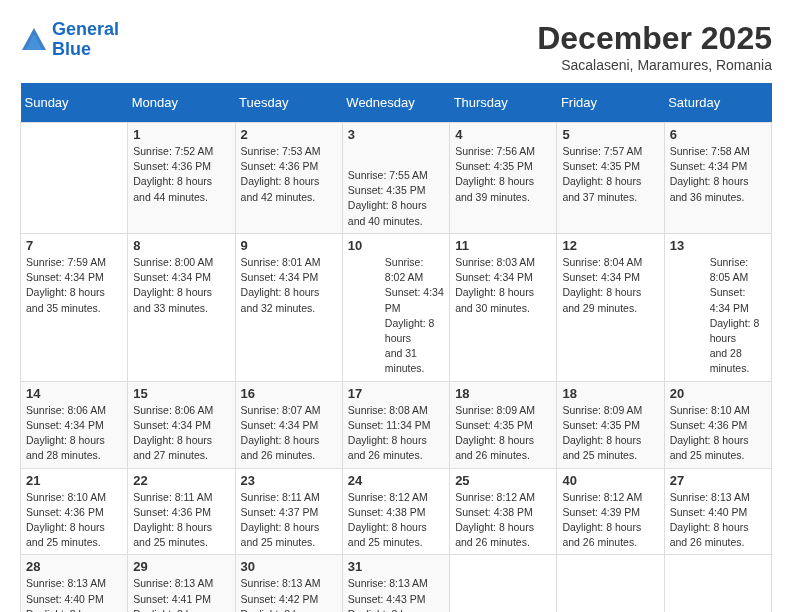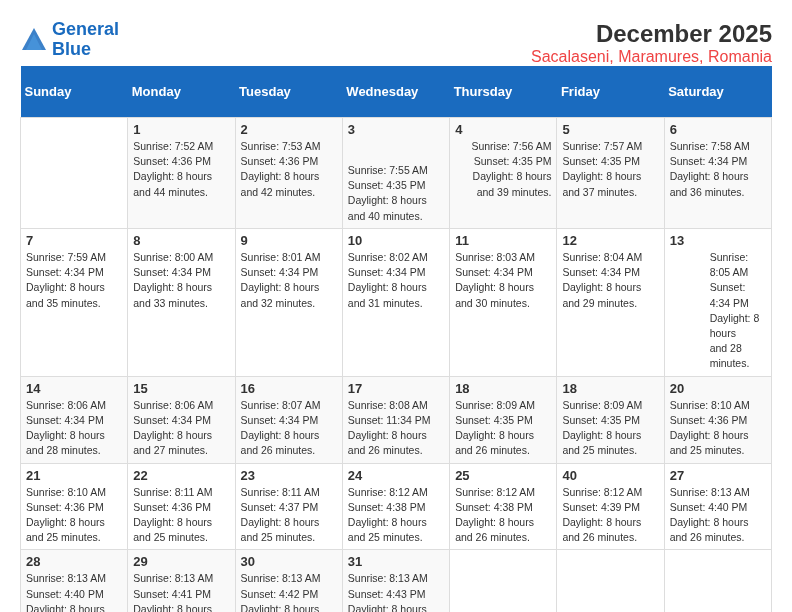--- a/index.html
+++ b/index.html
@@ -7,20 +7,21 @@
       font-family: Arial, sans-serif;
       background: #fff;
       width: 792px;
       min-height: 612px;
       padding: 20px;
     }
     .header {
       display: flex;
       justify-content: space-between;
       align-items: flex-start;
+      margin-bottom: 10px;
     }
     .logo {
       display: flex;
       align-items: center;
     }
     .logo-text {
       font-size: 18px;
       font-weight: bold;
       color: #333;
       line-height: 1.1;
@@ -30,40 +31,40 @@
     }
     .logo-icon {
       width: 28px;
       height: 28px;
       margin-right: 4px;
     }
     .title-block {
       text-align: right;
     }
     .month-title {
-      font-size: 24px;
+      font-size: 32px;
       font-weight: bold;
       color: #333;
     }
     .subtitle {
-      font-size: 16px;
-      color: #ef4444;
+      font-size: 14px;
+      color: #404040;
     }
     table {
       width: 100%;
       border-collapse: collapse;
       font-size: 11px;
     }
     thead tr th {
       background-color: #1a6bbf;
       color: white;
-      padding: 18px 4px;
+      padding: 12px 4px;
       text-align: left;
       font-size: 13px;
-      font-weight: bold;
+      font-weight: normal;
     }
     tbody tr td {
       border: 1px solid #ddd;
       vertical-align: top;
       padding: 4px 5px;
       height: 80px;
       width: 107px;
       background: #fff;
     }
     tbody tr:nth-child(odd) td {
@@ -136,21 +137,21 @@
         </td>
         <td>
           <span class="day-number">3</span>
           <div class="day-info" style="white-space: pre-line; margin-top: 26px;">Sunrise: 7:55 AM
 Sunset: 4:35 PM
 Daylight: 8 hours
 and 40 minutes.</div>
         </td>
         <td>
           <span class="day-number">4</span>
-          <div class="day-info" style="white-space: pre-line; text-align: right;">Sunrise: 7:56 AM
+          <div class="day-info" style="white-space: pre-line;">Sunrise: 7:56 AM
 Sunset: 4:35 PM
 Daylight: 8 hours
 and 39 minutes.</div>
         </td>
         <td>
           <span class="day-number">5</span>
           <div class="day-info" style="white-space: pre-line;">Sunrise: 7:57 AM
 Sunset: 4:35 PM
 Daylight: 8 hours
 and 37 minutes.</div>
@@ -180,21 +181,21 @@
         </td>
         <td>
           <span class="day-number">9</span>
           <div class="day-info" style="white-space: pre-line;">Sunrise: 8:01 AM
 Sunset: 4:34 PM
 Daylight: 8 hours
 and 32 minutes.</div>
         </td>
         <td>
           <span class="day-number">10</span>
-          <div class="day-info" style="white-space: pre-line;">Sunrise: 8:02 AM
+          <div class="day-info" style="white-space: pre-line; margin-left: 37px;">Sunrise: 8:02 AM
 Sunset: 4:34 PM
 Daylight: 8 hours
 and 31 minutes.</div>
         </td>
         <td>
           <span class="day-number">11</span>
           <div class="day-info" style="white-space: pre-line;">Sunrise: 8:03 AM
 Sunset: 4:34 PM
 Daylight: 8 hours
 and 30 minutes.</div>

